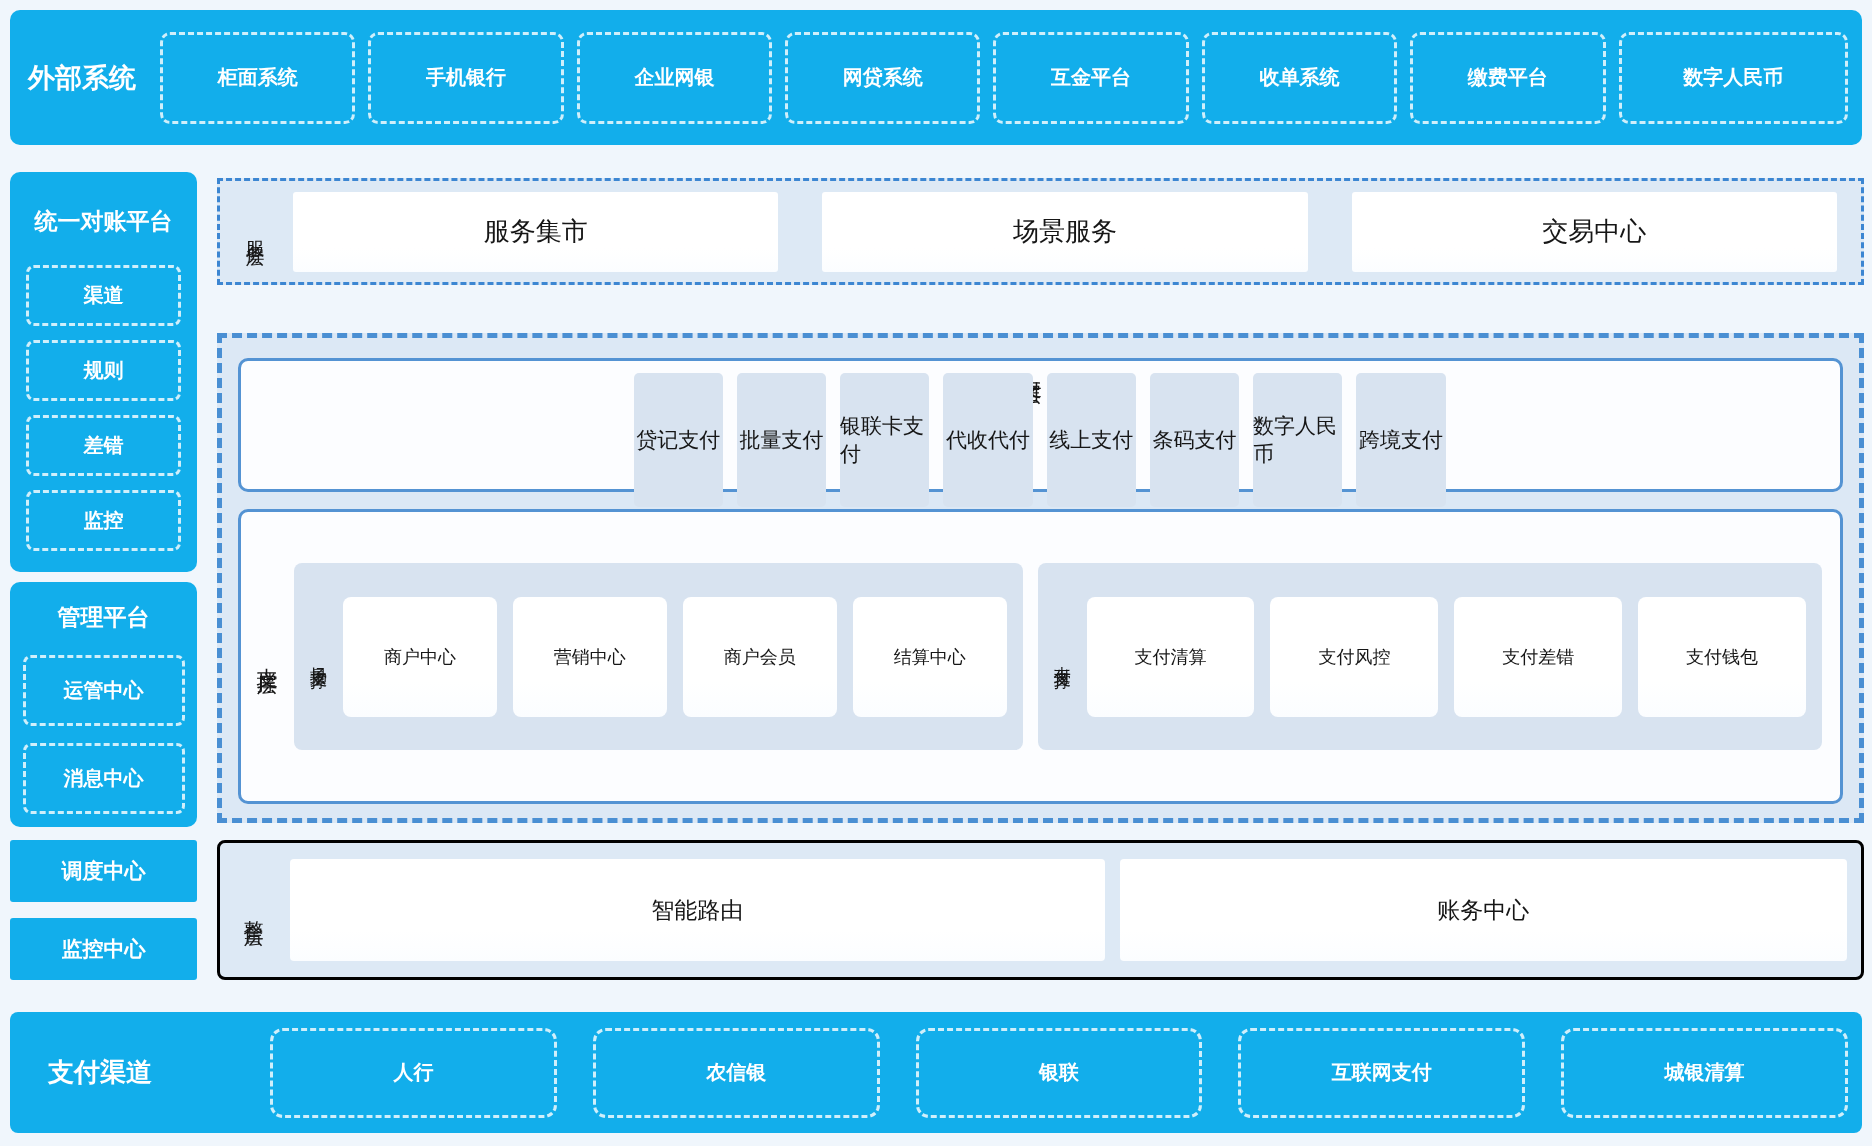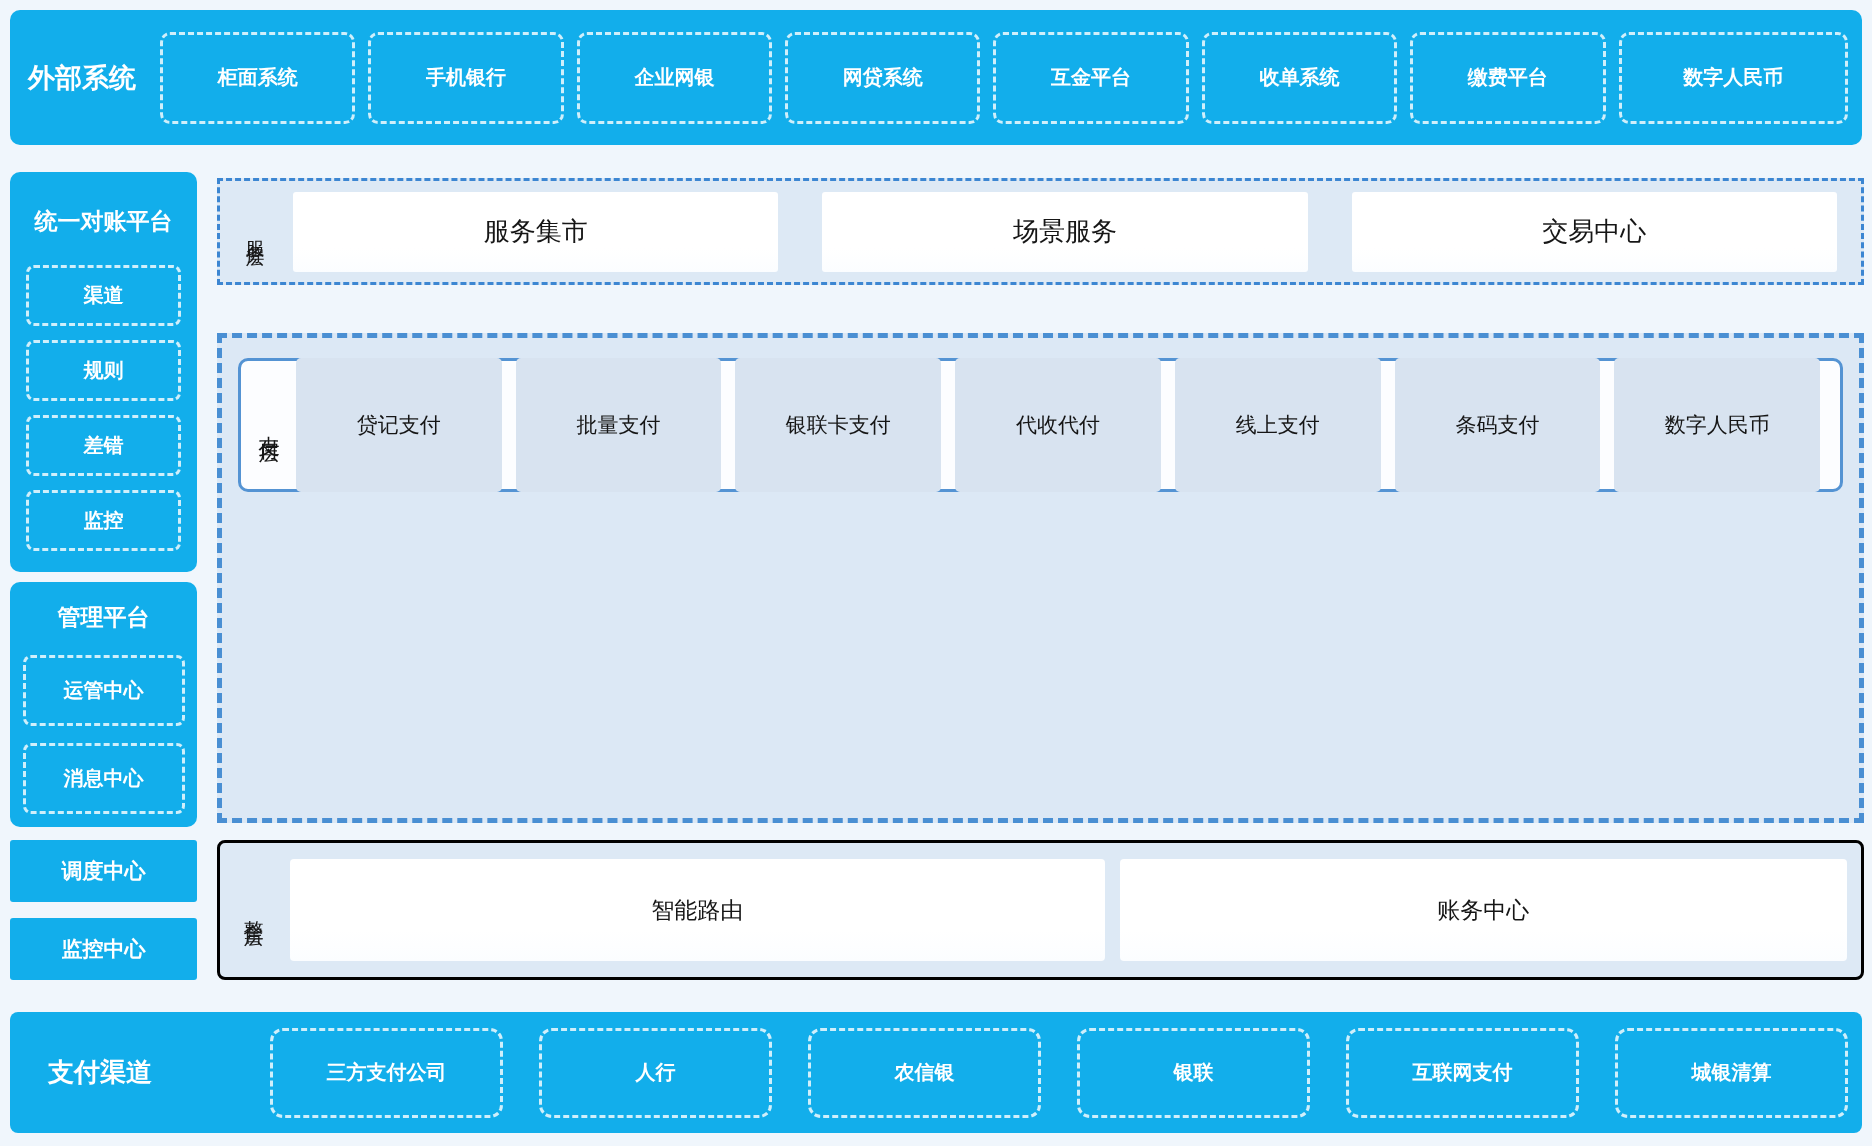--- a/index.html
+++ b/index.html
@@ -58,21 +58,21 @@
   .white-node { background:linear-gradient(180deg,#ffffff 70%,#fbfdff); border-radius:3px;
                 display:flex; align-items:center; justify-content:center; color:#161616; }
   #service-layer .white-node { flex:1; height:80px; font-size:26px; }
 
   #dashed-container { position:absolute; left:217px; top:333px; width:1647px; height:490px;
                       background:#dce8f5; border:5px dashed #4a8fd3;
                       display:flex; flex-direction:column; padding:20px 16px 14px; }
   .framed-box { background:#fcfdff; border:3px solid #5493d3; border-radius:10px;
                 display:flex; align-items:center; }
 
-  #payment-layer { height:134px; padding:0 20px 0 18px; }
+  #payment-layer { height:134px; padding:0 20px 0 18px;flex-direction:column; }
   #payment-layer .vlabel { font-size:21px; margin-right:16px; }
   #payment-layer .row { flex:1; display:flex; gap:14px; }
   .lite-node { background:#d8e3f0; border-radius:5px; display:flex; align-items:center;
                justify-content:center; color:#161616; }
   #payment-layer .lite-node { flex:1; height:134px; font-size:21px; }
 
   #support-layer { flex:1; margin-top:17px; padding:0 18px 0 16px; }
   #support-layer .vlabel { font-size:21px; margin-right:16px; }
   #support-layer .groups { flex:1; display:flex; gap:15px; }
   .support-group { background:#d8e3f0; border-radius:8px; height:187px;
@@ -147,38 +147,61 @@
     <div class="framed-box" id="payment-layer">
       <div class="vlabel">支付层</div>
       <div class="row">
         <div class="lite-node">贷记支付</div>
         <div class="lite-node">批量支付</div>
         <div class="lite-node">银联卡支付</div>
         <div class="lite-node">代收代付</div>
         <div class="lite-node">线上支付</div>
         <div class="lite-node">条码支付</div>
         <div class="lite-node">数字人民币</div>
+        <div class="lite-node">跨境支付</div>
       </div>
     </div>
 
+    <div class="framed-box" id="support-layer">
+      <div class="vlabel">支撑层</div>
+      <div class="groups">
+        <div class="support-group" id="scene-group">
+          <div class="glabel">场景支撑</div>
+          <div class="row">
+            <div class="white-node">商户中心</div>
+            <div class="white-node">营销中心</div>
+            <div class="white-node">商户会员</div>
+            <div class="white-node">结算中心</div>
+          </div>
+        </div>
+        <div class="support-group" id="pay-group">
+          <div class="glabel">支付支撑</div>
+          <div class="row">
+            <div class="white-node">支付清算</div>
+            <div class="white-node">支付风控</div>
+            <div class="white-node">支付差错</div>
+            <div class="white-node">支付钱包</div>
+          </div>
+        </div>
+      </div>
+    </div>
 
   </div>
 
   <div id="integration-layer">
     <div class="vlabel">整合层</div>
     <div class="row">
       <div class="white-node n1">智能路由</div>
       <div class="white-node n2">账务中心</div>
     </div>
   </div>
 
   <div class="banner" id="bottom-banner">
     <div class="banner-title">支付渠道</div>
     <div class="banner-items">
-      <div class="dash-node">三方支付公司</div>
       <div class="dash-node">人行</div>
       <div class="dash-node">农信银</div>
       <div class="dash-node">银联</div>
       <div class="dash-node">互联网支付</div>
       <div class="dash-node">城银清算</div>
     </div>
   </div>
 
 </div>
 

